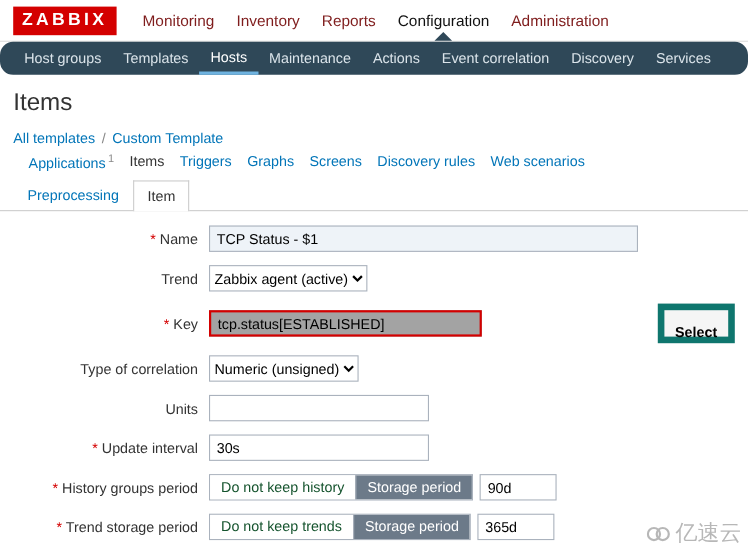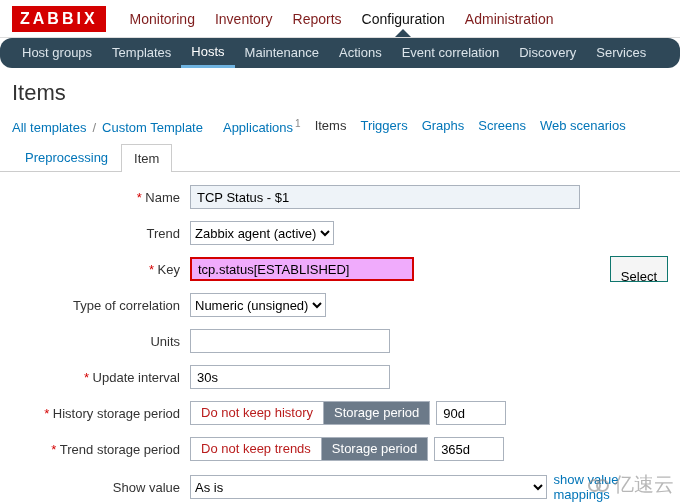--- a/index.html
+++ b/index.html
@@ -34,27 +34,27 @@
   .tabs3 .tab.active { color: #333; border-color: #ccc; background: #fff; position: relative; top: 1px; }
 
   .form { padding: 12px 12px 8px 12px; }
   .frow { display: flex; align-items: center; margin-bottom: 10px; min-height: 26px; }
   .flabel { width: 178px; text-align: right; padding-right: 10px; color: #333; font-size: 13px; }
   .req::before { content: "* "; color: #d40000; }
   .fval { flex: 1; display: flex; align-items: center; gap: 6px; }
 
   input[type=text].wide { width: 390px; height: 24px; border: 1px solid #aab2bd; padding: 0 6px; font-size: 13px; background: #eef3f8; }
   input[type=text].narrow120 { width: 120px; height: 24px; border: 1px solid #aab2bd; padding: 0 6px; font-size: 13px; }
-  input[type=text].highlight-red { border: 2px solid #d40000; width: 224px; background: #f0abfc; }
+  input[type=text].highlight-red { border: 2px solid #d40000; width: 248px; background: #a3a3a3; }
   select.sel { height: 24px; border: 1px solid #aab2bd; font-size: 13px; background: #fff; }
   .sel-wide { width: 390px; }
 
-  .btn { height: 24px; padding: 12px 10px; border: 1px solid #0f766e; background: #f5f5f5; font-size: 13px; cursor: pointer; }
+  .btn { height: 24px; padding: 12px 10px; border: 6px solid #0f766e; background: #f5f5f5; font-size: 13px; cursor: pointer; font-weight: bold; }
   .seg { display: inline-flex; border: 1px solid #aab2bd; overflow: hidden; }
-  .seg .opt { padding: 0 10px; line-height: 22px; font-size: 13px; cursor: pointer; background: #fff; color: #b91c1c; }
+  .seg .opt { padding: 0 10px; line-height: 22px; font-size: 13px; cursor: pointer; background: #fff; color: #14532d; }
   .seg .opt.on { background: #6c7a89; color: #fff; }
   .seg .opt + .opt { border-left: 1px solid #aab2bd; }
   .segval { width: 70px; height: 24px; border: 1px solid #aab2bd; padding: 0 6px; font-size: 13px; }
 
   .watermark { position: fixed; right: 6px; bottom: 4px; color: #888; font-size: 20px; font-family: Liberation Sans, sans-serif; opacity: 0.6; pointer-events: none; display: flex; align-items: center; gap: 4px; }
   .watermark .wm-icon { width: 22px; height: 14px; display: inline-block; position: relative; }
   .watermark .wm-icon::before, .watermark .wm-icon::after {
     content: ""; position: absolute; width: 9px; height: 9px; border: 2px solid #888; border-radius: 50%;
   }
   .watermark .wm-icon::before { left: 0; top: 1px; }
@@ -91,20 +91,21 @@
   <a class="crumb">Custom Template</a>
 
   <span class="tabs2">
     <span class="t">
       <span>Applications</span><sup>1</sup>
     </span>
     <span class="t sel">Items</span>
     <span class="t">Triggers</span>
     <span class="t">Graphs</span>
     <span class="t">Screens</span>
+    <span class="t">Discovery rules</span>
     <span class="t">Web scenarios</span>
   </span>
 </div>
 
 <div class="tabs3">
   <div class="tab">Preprocessing</div>
   <div class="tab active">Item</div>
 </div>
 
 <div class="form">
@@ -151,21 +152,21 @@
   </div>
 
   <div class="frow">
     <div class="flabel req">Update interval</div>
     <div class="fval">
         <input type="text" class="narrow120" style="width: 200px;" value="30s">
       </div>
   </div>
 
   <div class="frow">
-    <div class="flabel req">History storage period</div>
+    <div class="flabel req">History groups period</div>
     <div class="fval">
       <span class="seg">
         <span class="opt">Do not keep history</span>
         <span class="opt on">Storage period</span>
       </span>
       <input type="text" class="segval" value="90d" style="">
     </div>
   </div>
 
   <div class="frow">

